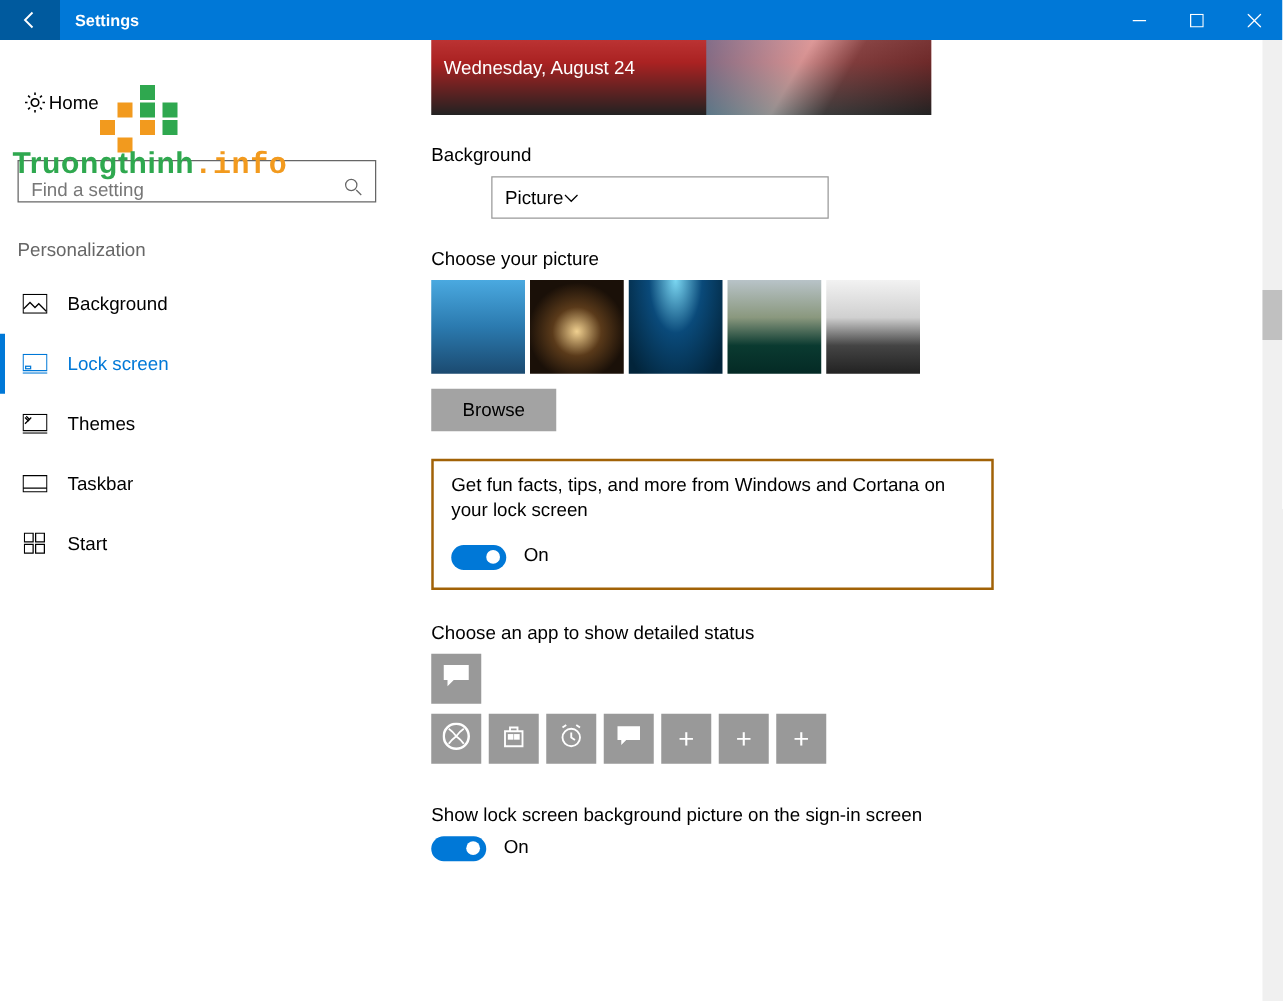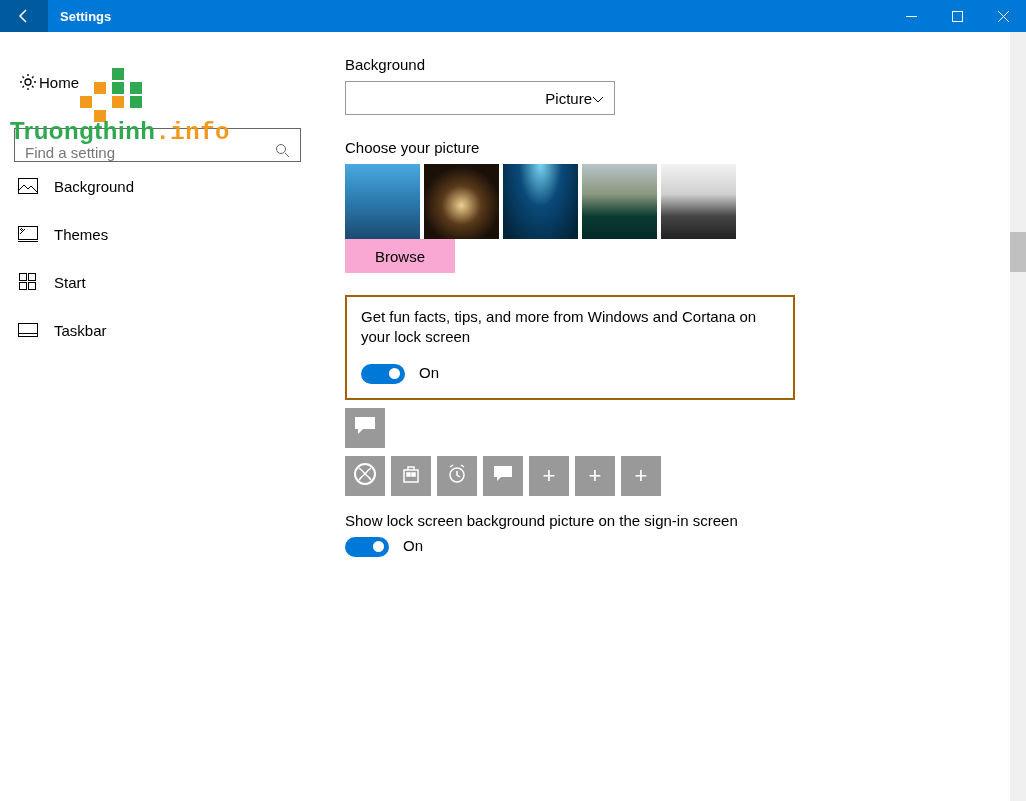--- a/index.html
+++ b/index.html
@@ -34,31 +34,31 @@
 
   
   .main { flex:1; overflow:hidden; position:relative; padding-bottom: 30px; }
   .scroll-area { height:100%; overflow: hidden; padding-bottom: 30px; }
 
   .preview { margin-left:0; width:400px; height:60px; background:linear-gradient(to bottom,#b33 0%,#a22 30%,#222 100%); color:#fff; padding:14px 10px; font-size:15px; position:relative; }
   .preview::after { content:""; position:absolute; top:0; right:0; bottom:0; width:180px; background:linear-gradient(120deg,#4aa9e0 0%, #fff 40%, #555 60%, #222 100%); opacity:.5; }
 
   .label { font-size:15px; margin: 24px 0 8px 0; }
 
-  .dropdown { width:270px; height:34px; border:1px solid #999; display:flex; align-items:center; justify-content:flex-end; padding:0 10px; font-size:15px; }
+  .dropdown { width:270px; height:34px; border:1px solid #999; display:flex; align-items:center; justify-content:flex-start; padding:0 10px; font-size:15px;margin-left:48px; }
 
   .thumbs { display:flex; gap:4px; margin-top:0px; }
   .thumb { width:75px; height:75px; }
   .t1 { background: linear-gradient(to bottom,#4aa9e0 0%,#2b7aaf 50%,#1b4a70 100%); }
   .t2 { background: radial-gradient(circle at 50% 55%, #f0d090 0%, #5a3a1a 35%, #1a1008 70%); }
   .t3 { background: radial-gradient(ellipse at 50% 0%, #7bd7f2 0%, #0a4a7a 40%, #02243a 90%); }
   .t4 { background: linear-gradient(to bottom,#b8c3c8 0%, #8a987e 40%, #0a3a30 70%, #042a25 100%); }
   .t5 { background: linear-gradient(to bottom,#f2f2f2 0%, #d0d0d0 40%, #444 70%, #222 100%); }
 
-  .browse-btn { margin-top:0; width:110px; height:34px; background:#f9a8d4; border:none; font-size:15px; }
+  .browse-btn { margin-top:12px; width:100px; height:34px; background:#a3a3a3; border:none; font-size:15px; }
 
   .highlight-box { border:2px solid #a16207; padding:10px 14px 14px 14px; margin-top:22px; width:450px; }
   .funfacts-text { font-size:15px; line-height:1.35; }
 
   .toggle-row { display:flex; gap:14px; margin-top:16px; }
   .toggle { width:44px; height:20px; border-radius:10px; background:#0078d7; position:relative; }
   .toggle::after { content:""; position:absolute; width:11px; height:11px; background:#fff; border-radius:50%; top:4.5px; right:5px; }
 
   .app-tile { width:40px; height:40px; background:#999; display:flex; align-items:center; justify-content:center; }
   .app-row { display:flex; gap:6px; margin-top:8px; }
@@ -124,60 +124,71 @@
     <div class="searchbox">
       <span class="ph">Find a setting</span>
       <span>
         <svg width="15" height="15" viewBox="0 0 15 15">
             <circle cx="6" cy="6" r="4.5" fill="none" stroke="#666" stroke-width="1"></circle>
             <path d="M10 10l4 4" stroke="#666" stroke-width="1"></path>
           </svg>
       </span>
     </div>
 
+    <div class="section-header">Personalization</div>
 
     <ul class="nav-list">
       <li class="nav-item">
         <span class="icon">
             <svg width="20" height="16" viewBox="0 0 20 16">
               <rect x="0.5" y="0.5" width="19" height="15" fill="none" stroke="#000"></rect>
               <path d="M1 12l5-5 4 4 3-3 6 6" fill="none" stroke="#000"></path>
             </svg>
           </span>
         <span>Background</span>
+      </li>
+      <li class="nav-item active">
+        <span class="icon">
+            <svg width="20" height="16" viewBox="0 0 20 16">
+              <rect x="0.5" y="0.5" width="19" height="13" fill="none" stroke="#0078d7"></rect>
+              <rect x="2.5" y="10" width="4" height="2" fill="none" stroke="#0078d7"></rect>
+              <path d="M0 15.5h20" stroke="#0078d7"></path>
+            </svg>
+          </span>
+        <span>Lock screen</span>
       </li>
       <li class="nav-item">
         <span class="icon">
             <svg width="20" height="16" viewBox="0 0 20 16">
               <rect x="0.5" y="0.5" width="19" height="13" fill="none" stroke="#000"></rect>
               <path d="M2 3l3 3M3 2l3 3M2 8l5-5" stroke="#000"></path>
               <path d="M0 15.5h20" stroke="#000"></path>
             </svg>
           </span>
         <span>Themes</span>
+      </li>
+      <li class="nav-item">
+        <span class="icon">
+            <svg width="20" height="14" viewBox="0 0 20 14">
+              <rect x="0.5" y="0.5" width="19" height="13" fill="none" stroke="#000"></rect>
+              <path d="M0.5 10.5h19" stroke="#000"></path>
+            </svg>
+          </span>
+        <span>Taskbar</span>
       </li>
       <li class="nav-item">
         <span class="icon">
             <svg width="18" height="18" viewBox="0 0 18 18">
               <rect x="0.5" y="0.5" width="7" height="7" fill="none" stroke="#000"></rect>
               <rect x="9.5" y="0.5" width="7" height="7" fill="none" stroke="#000"></rect>
               <rect x="0.5" y="9.5" width="7" height="7" fill="none" stroke="#000"></rect>
               <rect x="9.5" y="9.5" width="7" height="7" fill="none" stroke="#000"></rect>
             </svg>
           </span>
         <span>Start</span>
-      </li>
-      <li class="nav-item">
-        <span class="icon">
-            <svg width="20" height="14" viewBox="0 0 20 14">
-              <rect x="0.5" y="0.5" width="19" height="13" fill="none" stroke="#000"></rect>
-              <path d="M0.5 10.5h19" stroke="#000"></path>
-            </svg>
-          </span>
-        <span>Taskbar</span>
       </li>
     </ul>
 
     <div class="squares">
       <div class="sq g" style="left:32px;top:0"></div>
       <div class="sq o" style="left:14px;top:14px"></div>
       <div class="sq g" style="left:32px;top:14px"></div>
       <div class="sq g" style="left:50px;top:14px"></div>
       <div class="sq o" style="left:0;top:28px"></div>
       <div class="sq o" style="left:32px;top:28px"></div>
@@ -185,20 +196,23 @@
       <div class="sq o" style="left:14px;top:42px"></div>
     </div>
     <div class="watermark">
       <span class="g">Truongthinh</span><span class="o">.info</span>
     </div>
   </div>
 
   <div class="main">
     <div class="scroll-area">
      <div class="main-inner">
+      <div class="preview">
+        <span>Wednesday, August 24</span>
+      </div>
 
       <div class="label">Background</div>
       <div class="dropdown">
         <span>Picture</span>
         <span><svg width="12" height="8" viewBox="0 0 12 8">
                 <path d="M1 1l5 5 5-5" fill="none" stroke="#000" stroke-width="1"></path>
               </svg></span>
       </div>
 
       <div class="label">Choose your picture</div>
@@ -212,20 +226,21 @@
       <button class="browse-btn">Browse</button>
 
       <div class="highlight-box">
         <div class="funfacts-text">Get fun facts, tips, and more from Windows and Cortana on your lock screen</div>
         <div class="toggle-row">
           <div class="toggle"></div>
           <span>On</span>
         </div>
       </div>
 
+      <div class="label" style="margin-top:26px">Choose an app to show detailed status</div>
       <div class="app-row">
         <div class="app-tile">
           <span><svg width="22" height="20" viewBox="0 0 22 20" fill="#fff">
                   <path d="M1 1h20v12H9l-5 5v-5H1z"></path>
                 </svg></span>
         </div>
       </div>
 
       <div class="app-row">
         <div class="app-tile">
@@ -257,21 +272,21 @@
               <span class="plus">+</span>
             </div>
         <div class="app-tile">
               <span class="plus">+</span>
             </div>
         <div class="app-tile">
               <span class="plus">+</span>
             </div>
       </div>
 
-      <div class="label" style="margin-top:16px">Show lock screen background picture on the sign-in screen</div>
+      <div class="label" style="margin-top:33px">Show lock screen background picture on the sign-in screen</div>
       <div class="toggle-row" style="margin-top:6px">
         <div class="toggle"></div>
         <span>On</span>
       </div>
 
      </div>
     </div>
 
     <div class="scrollbar">
       <div class="scrollthumb"></div>

